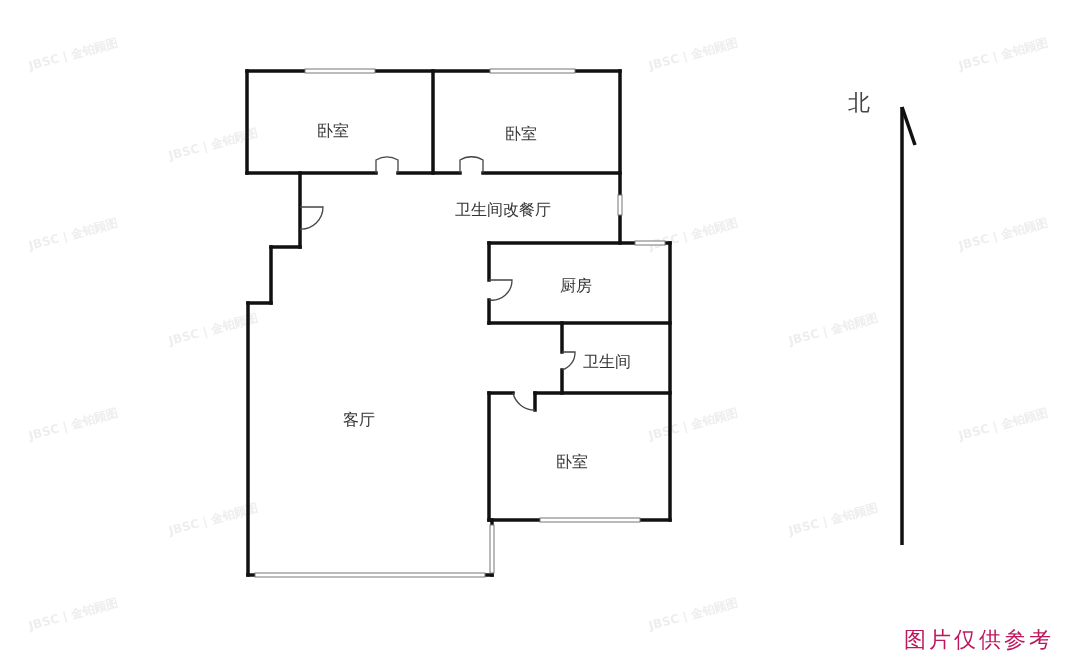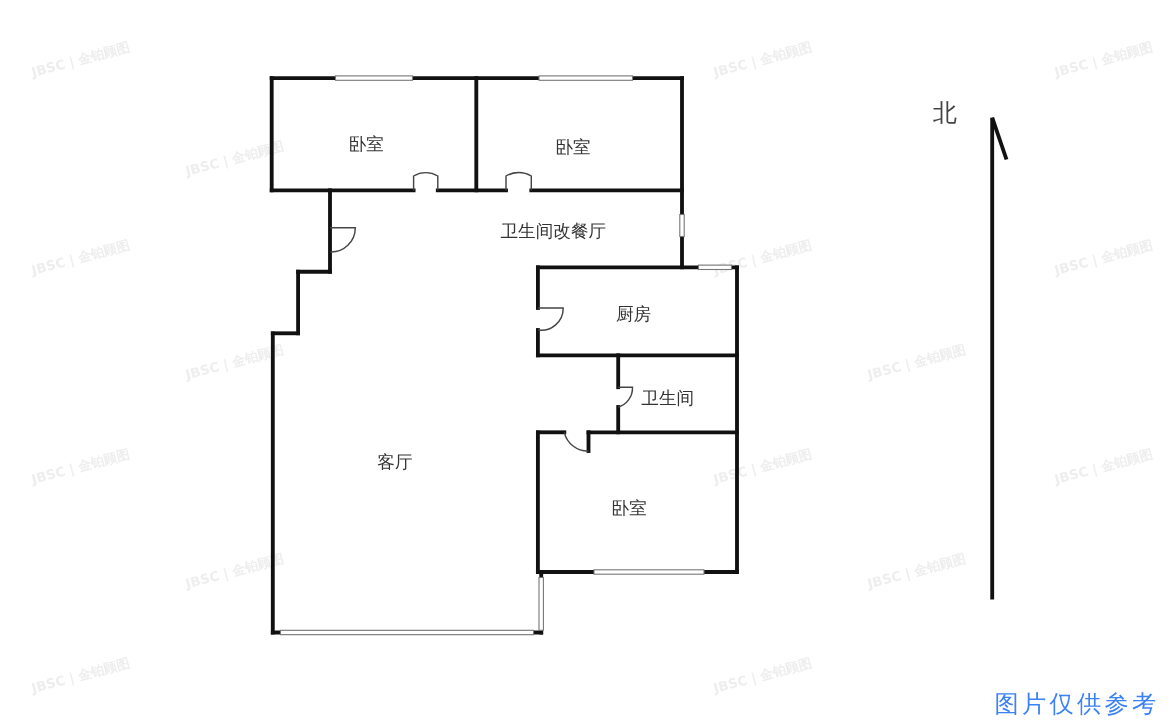--- a/index.html
+++ b/index.html
@@ -6,21 +6,21 @@
   body { width: 1066px; height: 657px; position: relative; overflow: hidden;
          font-family: "DejaVu Sans", sans-serif; }
   #plan { position: absolute; left: 0; top: 0; }
   .wall { stroke: #111111; stroke-width: 3.5; fill: none; stroke-linecap: square; }
   .window { stroke: #777777; stroke-width: 1; fill: #ffffff; }
   .door { stroke: #444444; stroke-width: 1.3; fill: none; }
   .room-label { font-size: 16px; fill: #333333; }
   .wm { font-size: 12px; fill: #eeeeee; font-weight: bold; }
   .north-label { position: absolute; left: 848px; top: 88px; font-size: 22px; color: #444444; }
   .disclaimer { position: absolute; left: 904px; top: 625px; font-size: 22px;
-                color: #3b82f6; letter-spacing: 3px; font-family: "DejaVu Serif", serif; }
+                color: #be185d; letter-spacing: 3px; font-family: "DejaVu Serif", serif; }
 </style>
 </head>
 <body>
 
 <svg id="plan" width="1066" height="657" viewBox="0 0 1066 657">
 
   <g>
     <text class="wm" x="30" y="70" transform="rotate(-15 30 70)">JBSC | 金铂顾图</text>
     <text class="wm" x="650" y="70" transform="rotate(-15 650 70)">JBSC | 金铂顾图</text>
     <text class="wm" x="960" y="70" transform="rotate(-15 960 70)">JBSC | 金铂顾图</text>

